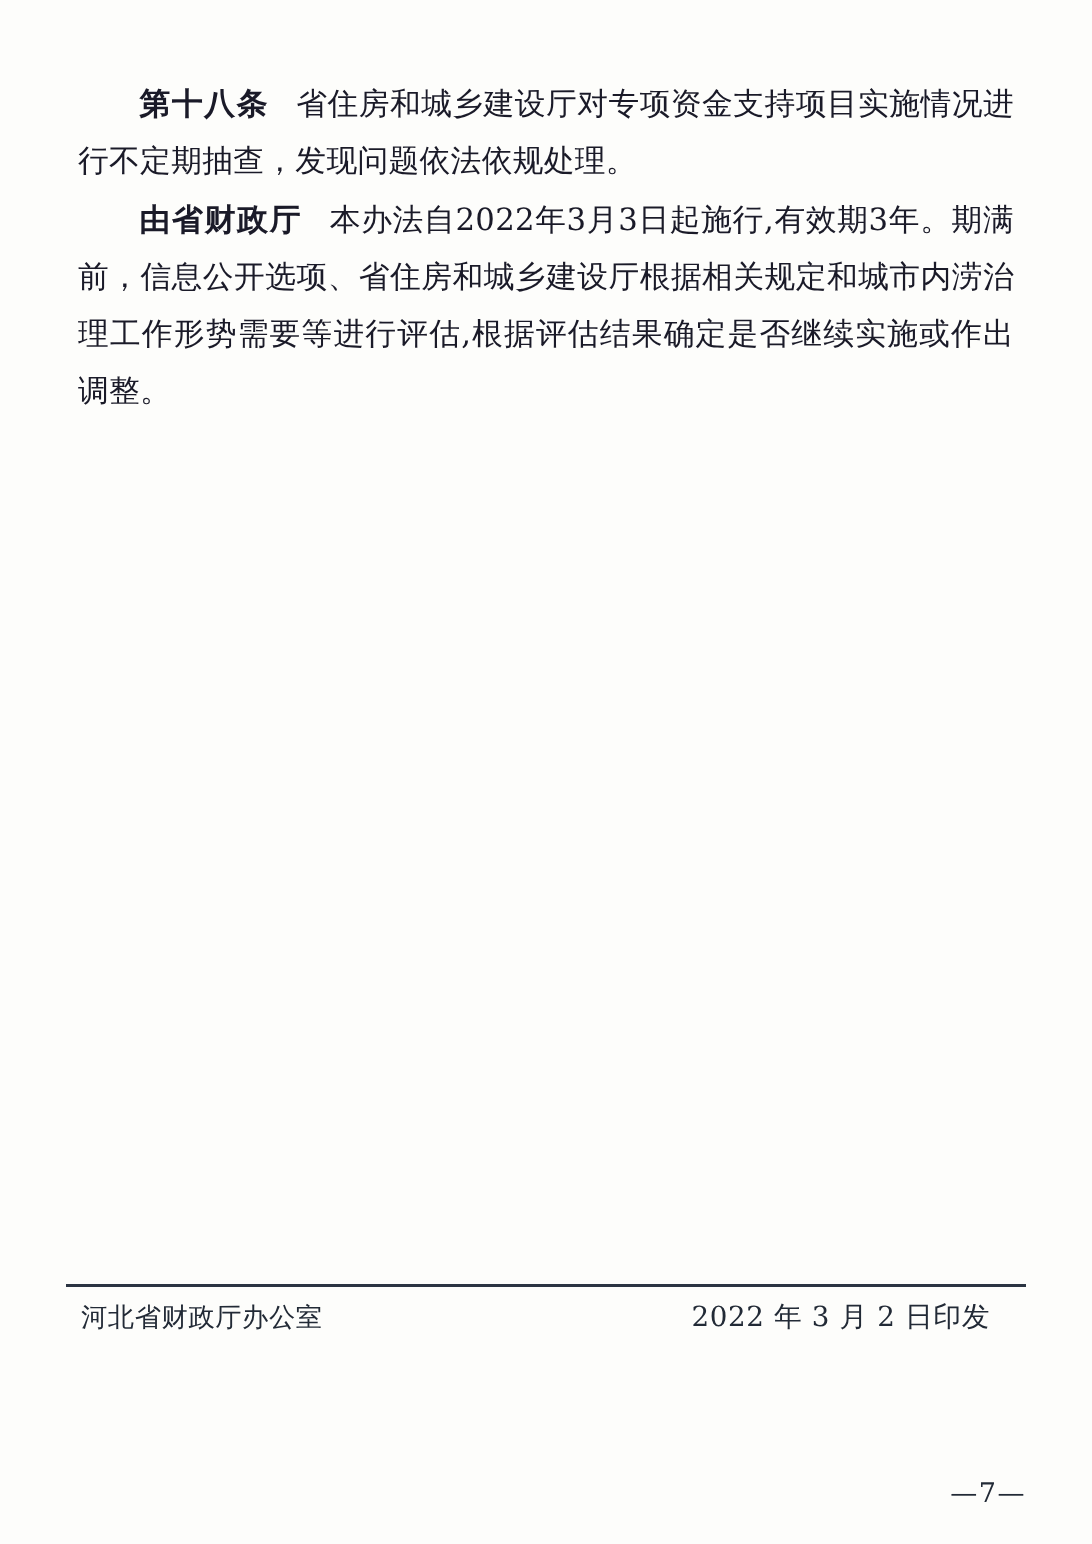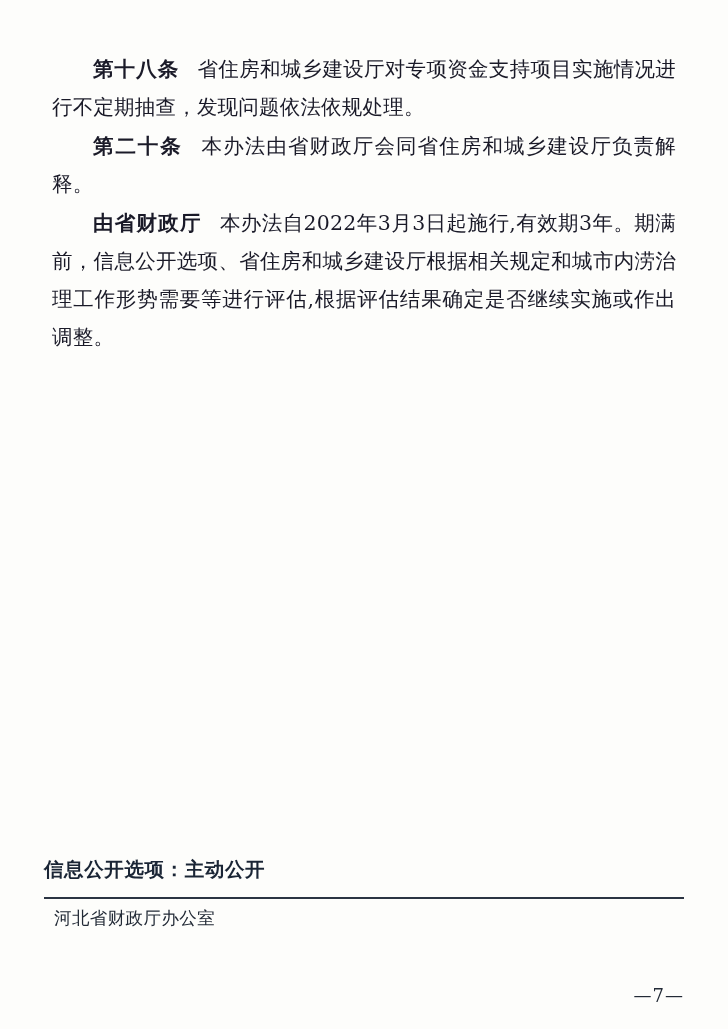--- a/index.html
+++ b/index.html
@@ -107,33 +107,30 @@
 <div class="page">
 
   <div class="content">
 
     <p class="para indent">
       <span class="lead">第十八条</span><span class="gap"></span><span>省住房和城乡建设厅对专项资金支持项目实施情况进行不定期抽查，发现问题依法依规处理。</span>
     </p>
 
 
 
-    <p class="para indent">
-      <span class="lead">第二十条</span><span class="gap"></span><span>本办法由省财政厅会同省住房和城乡建设厅负责解释。</span>
-    </p>
 
     <p class="para indent">
       <span class="lead">由省财政厅</span><span class="gap"></span><span>本办法自2022年3月3日起施行,有效期3年。期满前，信息公开选项、省住房和城乡建设厅根据相关规定和城市内涝治理工作形势需要等进行评估,根据评估结果确定是否继续实施或作出调整。</span>
     </p>
 
   </div>
 
   <div class="footer">
-    <div class="disclosure">信息公开选项：主动公开</div>
     <div class="rule"></div>
     <div class="footer-row">
       <span class="left">河北省财政厅办公室</span>
+      <span class="right">2022 年 3 月 2 日印发</span>
     </div>
   </div>
 
   <div class="page-number">—7—</div>
 
 </div>
 
 </body></html>

